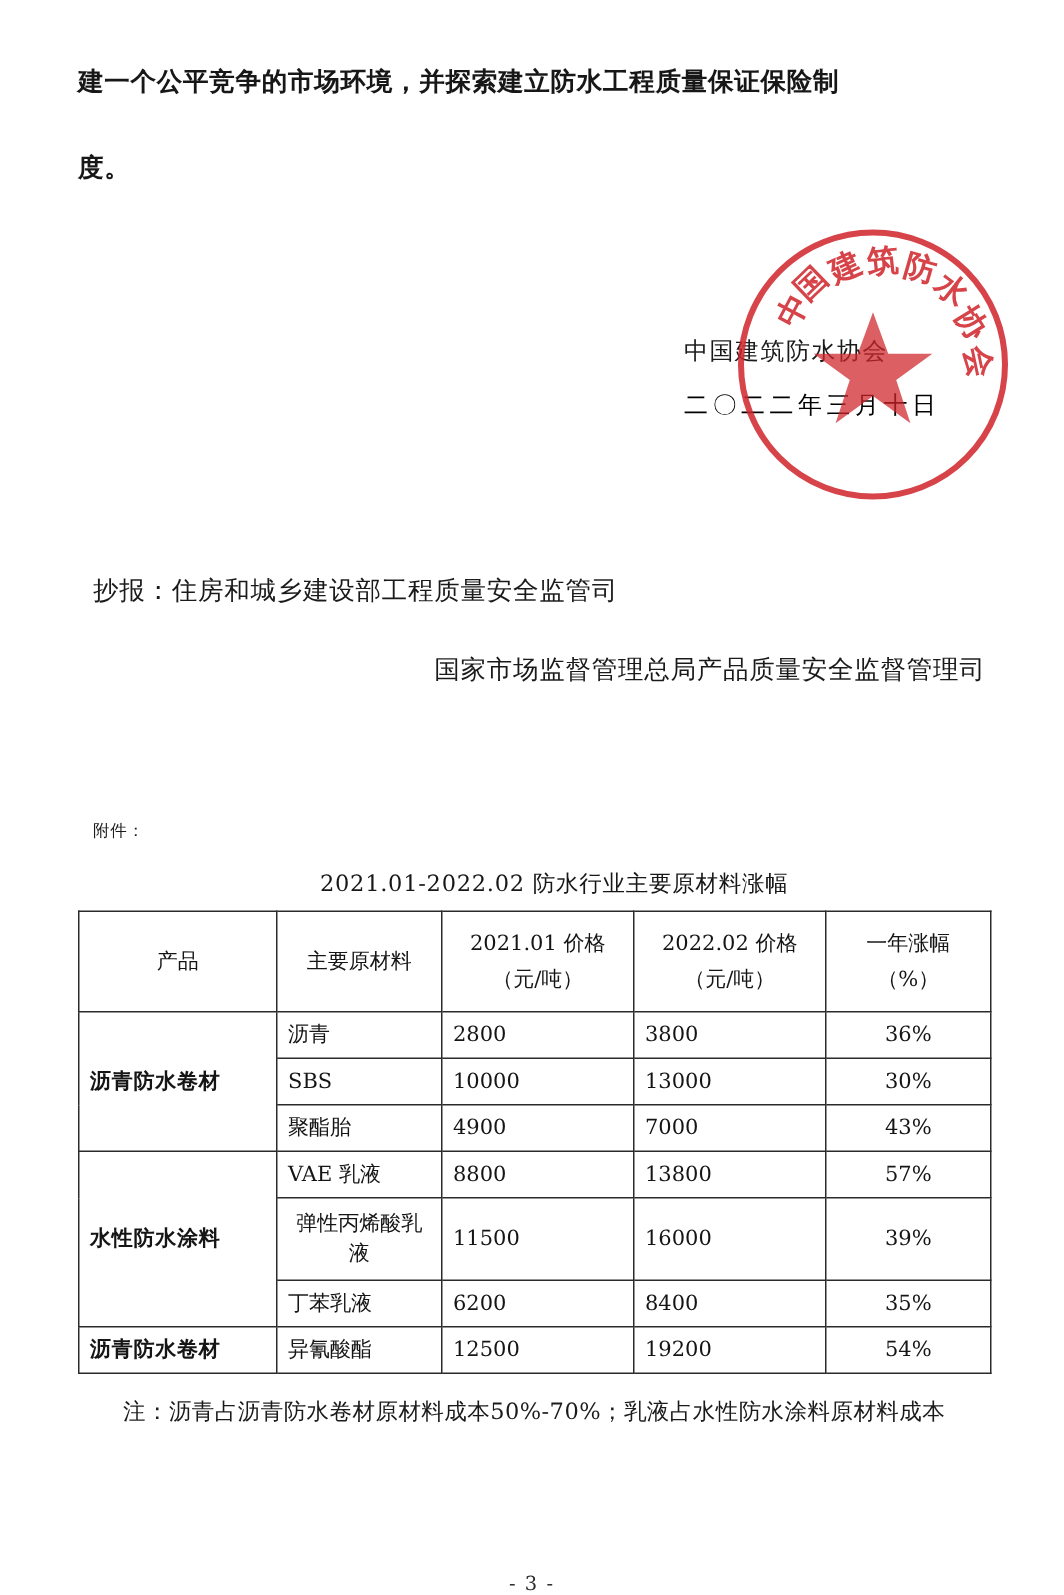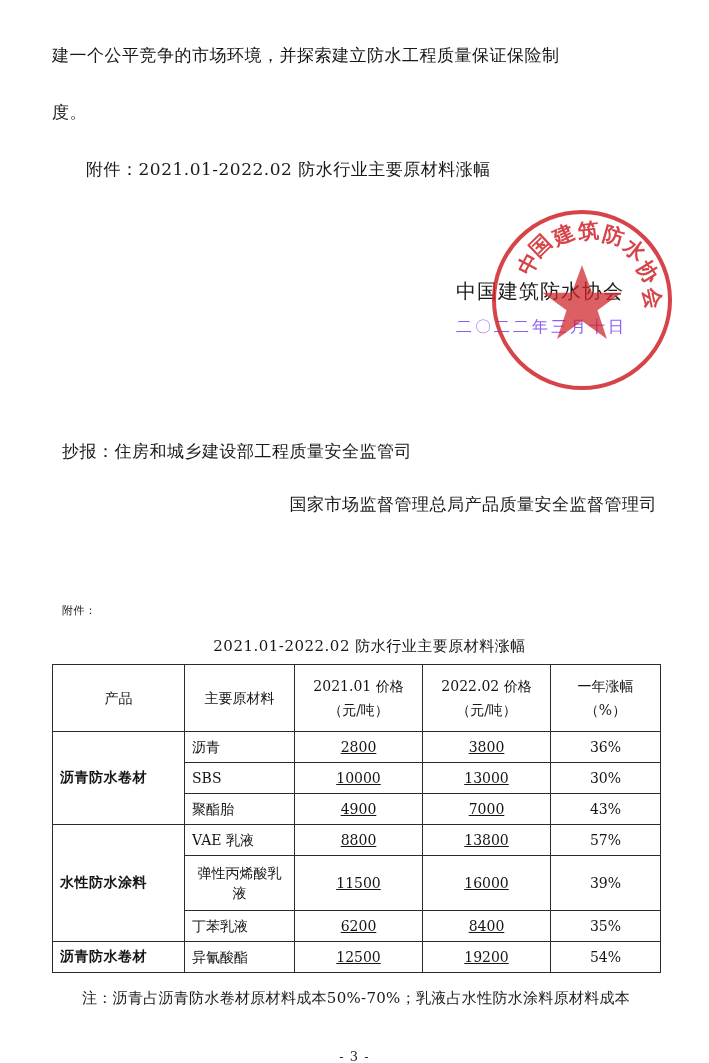--- a/index.html
+++ b/index.html
@@ -22,20 +22,21 @@
     box-sizing: border-box;
     padding: 0 52px;
   }
 
   
   .para {
     font-size: 17px;
     line-height: 40px;
     letter-spacing: 0.5px;
     color: #171717;
+    font-weight: bold;
   }
   .para-top {
     padding-top: 18px;
   }
 
   .attach-line {
     font-size: 17px;
     line-height: 40px;
     letter-spacing: 0.5px;
     text-indent: 34px;
@@ -49,34 +50,34 @@
 
   
   .seal-area {
     position: relative;
     height: 210px;
   }
   .signature-text {
     position: absolute;
     left: 404px;
     top: 68px;
-    font-size: 20px;
+    font-size: 16px;
     line-height: 34px;
     letter-spacing: 1px;
     color: #1b1b1b;
     white-space: nowrap;
   }
   .signature-date {
     position: absolute;
     left: 404px;
     top: 104px;
     font-size: 16px;
     line-height: 34px;
     letter-spacing: 3px;
-    color: #8b5cf6;
+    color: #000000;
     white-space: nowrap;
   }
   .seal {
     position: absolute;
     left: 440px;
     top: 4px;
     width: 172px;
     height: 172px;
     border: 4px solid #d0252c;
     border-radius: 50%;
@@ -171,23 +172,22 @@
     font-weight: bold;
     font-size: 14.5px;
     letter-spacing: 0.5px;
   }
   td.mat {
     text-align: left;
     padding-left: 10px;
     line-height: 20px;
   }
   td.num {
-    text-align: center;
+    text-align: left;
     padding-right: 12px;
-    text-decoration: underline;
   }
   td.pct {
     text-align: center;
   }
   .col1 { width: 132px; }
   .col2 { width: 110px; }
   .col3 { width: 128px; }
   .col4 { width: 128px; }
   .col5 { width: 110px; }
 
@@ -211,21 +211,20 @@
   }
 </style>
 </head>
 <body>
 
 <div class="page">
 
   <p class="para para-top">建一个公平竞争的市场环境，并探索建立防水工程质量保证保险制</p>
   <p class="para">度。</p>
 
-  <p class="attach-line">附件：2021.01-2022.02 防水行业主要原材料涨幅</p>
 
   <div class="seal-area">
     <div class="signature-text">中国建筑防水协会</div>
     <div class="signature-date">二〇二二年三月十日</div>
 
     <div class="seal">
       <div class="seal-text-top">
         <span class="seal-char" style="left:22px; top:36px; transform:rotate(-62deg);">中</span>
         <span class="seal-char" style="left:34px; top:18px; transform:rotate(-44deg);">国</span>
         <span class="seal-char" style="left:57px; top:7px; transform:rotate(-25deg);">建</span>

